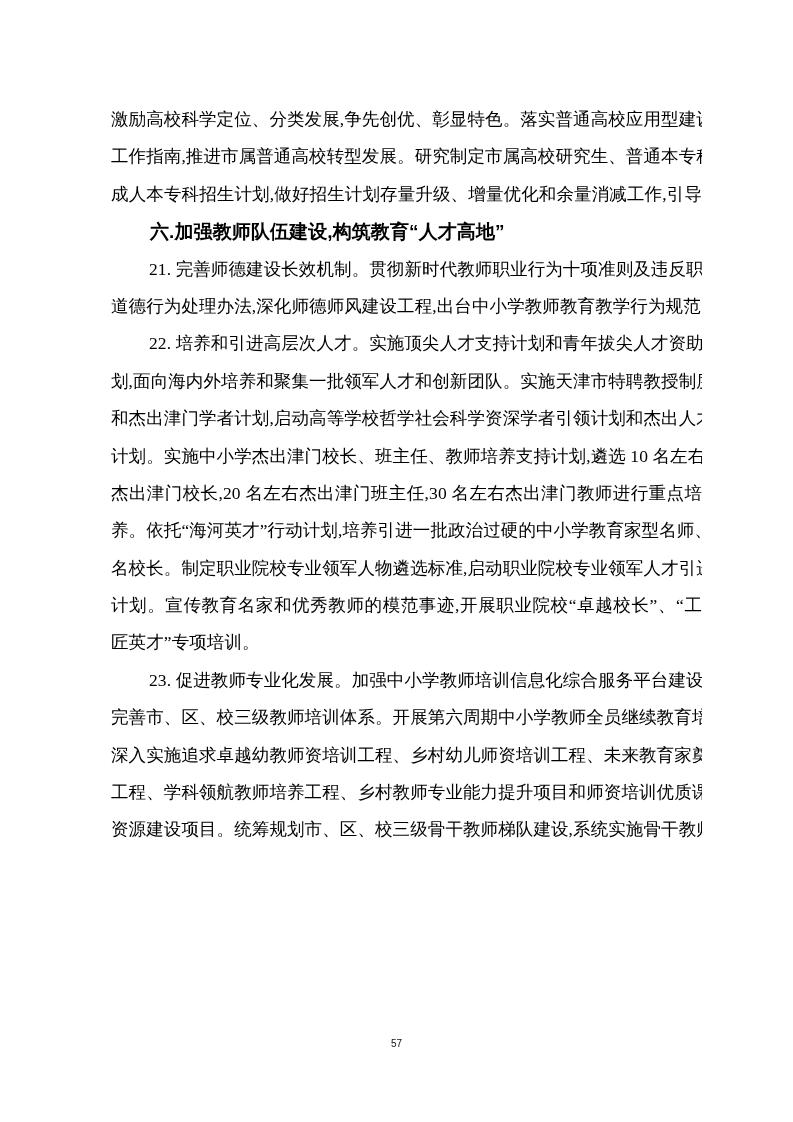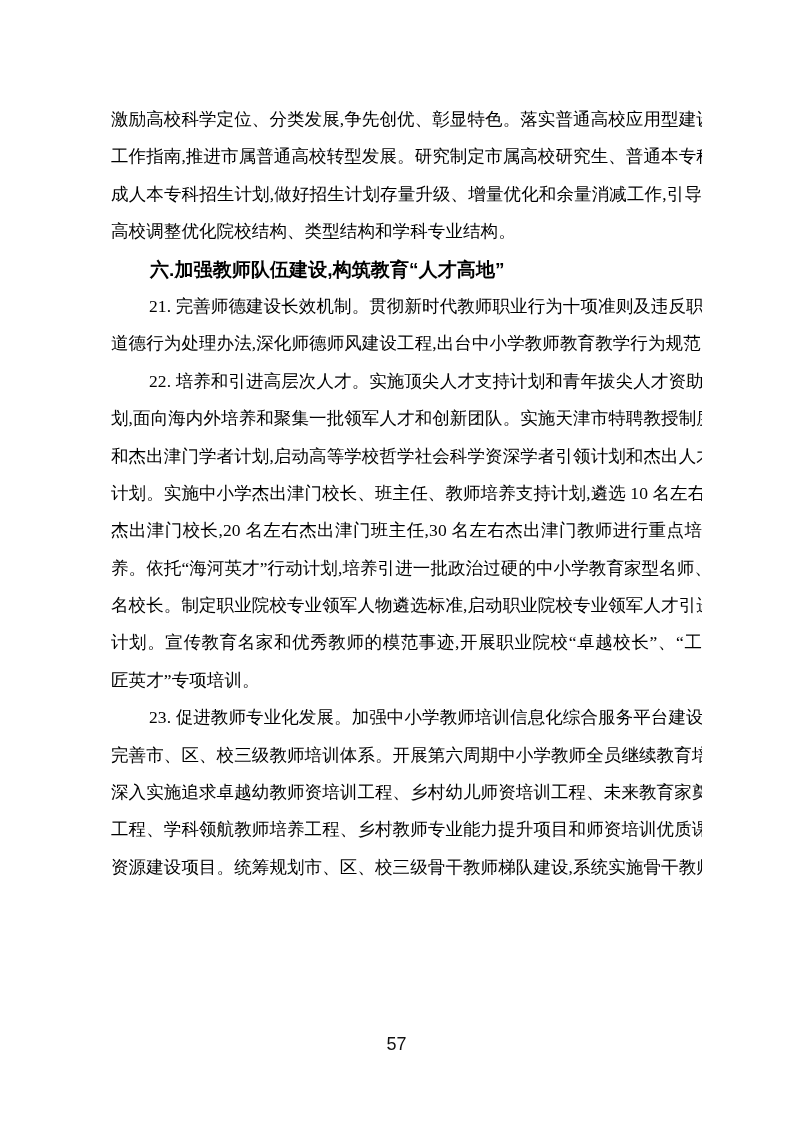--- a/index.html
+++ b/index.html
@@ -48,34 +48,33 @@
     text-indent: 39px;
   }
   .page-number {
     position: absolute;
     top: 1034px;
     left: 0;
     width: 100%;
     height: 20px;
     line-height: 20px;
     text-align: center;
-    font-size: 18px;
+    font-size: 10px;
     font-family: "Liberation Sans", "DejaVu Sans", sans-serif;
     color: #111111;
   }
 </style>
 </head>
 <body>
 
 <div class="page">
   <div class="text-block" id="doc-body">
       <div class="line">激励高校科学定位、分类发展,争先创优、彰显特色。落实普通高校应用型建设</div>
       <div class="line">工作指南,推进市属普通高校转型发展。研究制定市属高校研究生、普通本专科、</div>
       <div class="line">成人本专科招生计划,做好招生计划存量升级、增量优化和余量消减工作,引导</div>
-      <div class="line para-end">高校调整优化院校结构、类型结构和学科专业结构。</div>
       <div class="line heading">六.加强教师队伍建设,构筑教育“人才高地”</div>
       <div class="line first">21. 完善师德建设长效机制。贯彻新时代教师职业行为十项准则及违反职业</div>
       <div class="line">道德行为处理办法,深化师德师风建设工程,出台中小学教师教育教学行为规范。</div>
       <div class="line first">22.  培养和引进高层次人才。实施顶尖人才支持计划和青年拔尖人才资助计</div>
       <div class="line">划,面向海内外培养和聚集一批领军人才和创新团队。实施天津市特聘教授制度</div>
       <div class="line">和杰出津门学者计划,启动高等学校哲学社会科学资深学者引领计划和杰出人才</div>
       <div class="line">计划。实施中小学杰出津门校长、班主任、教师培养支持计划,遴选 10 名左右</div>
       <div class="line">杰出津门校长,20 名左右杰出津门班主任,30 名左右杰出津门教师进行重点培</div>
       <div class="line">养。依托“海河英才”行动计划,培养引进一批政治过硬的中小学教育家型名师、</div>
       <div class="line">名校长。制定职业院校专业领军人物遴选标准,启动职业院校专业领军人才引进</div>

